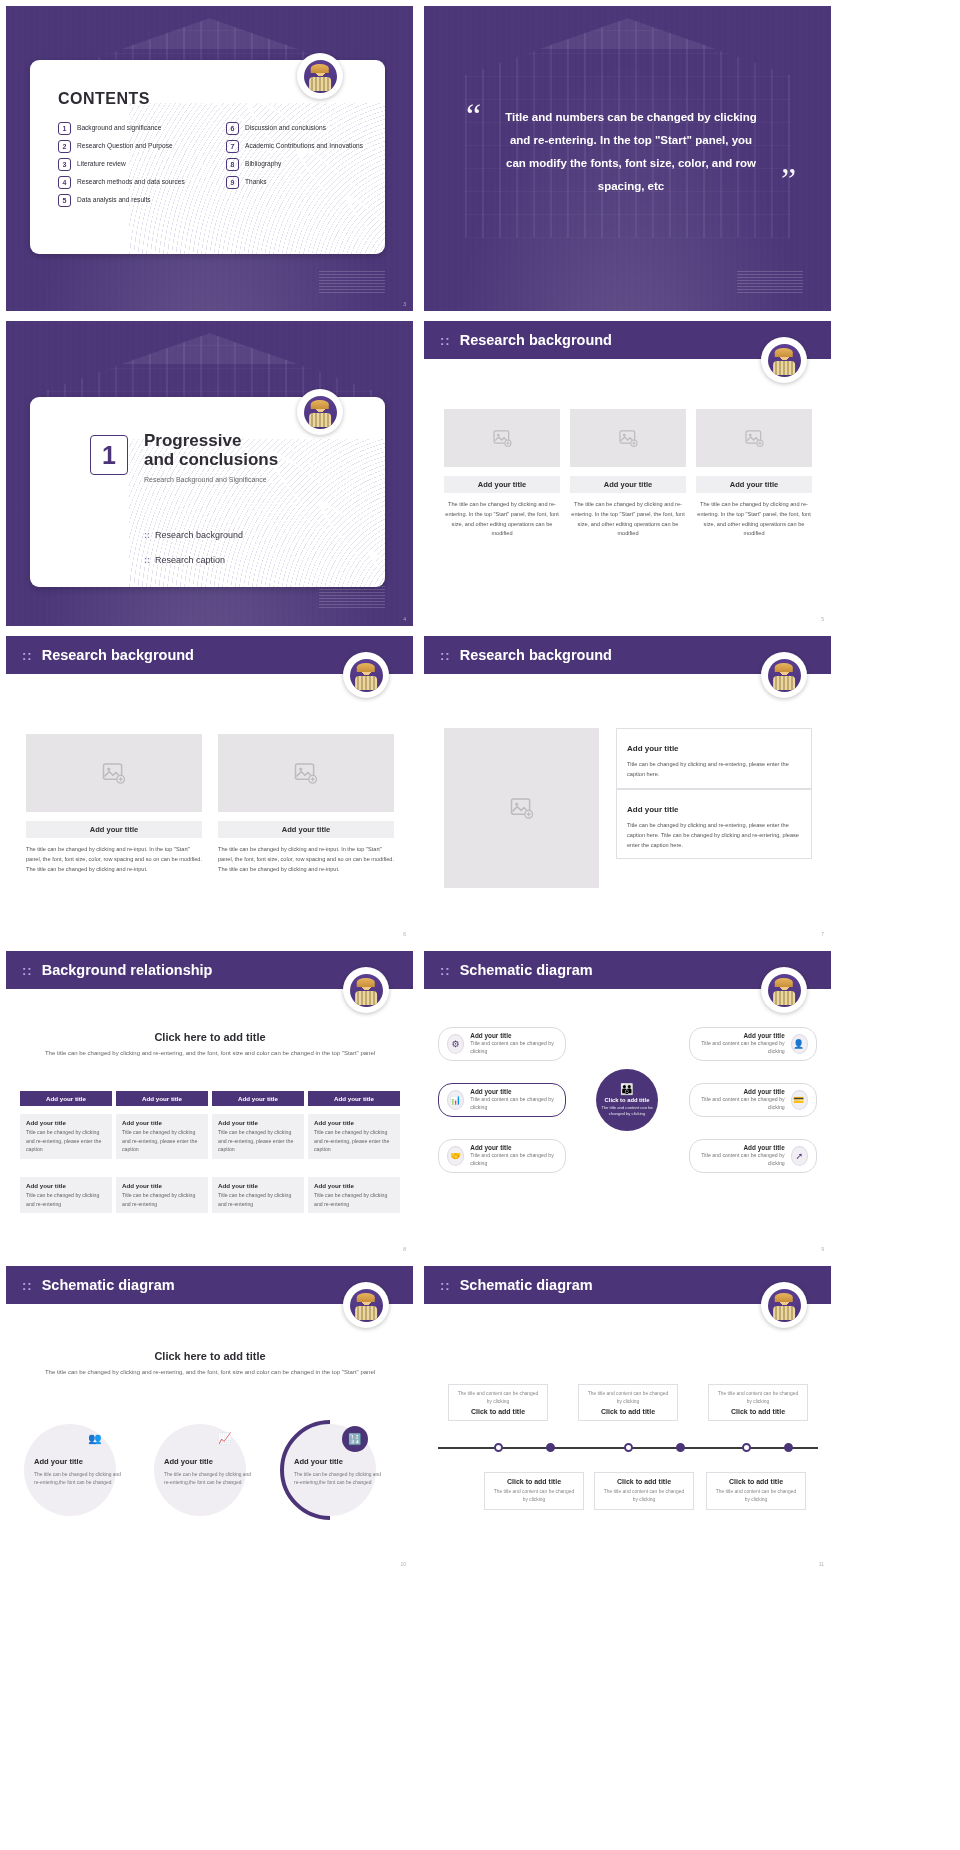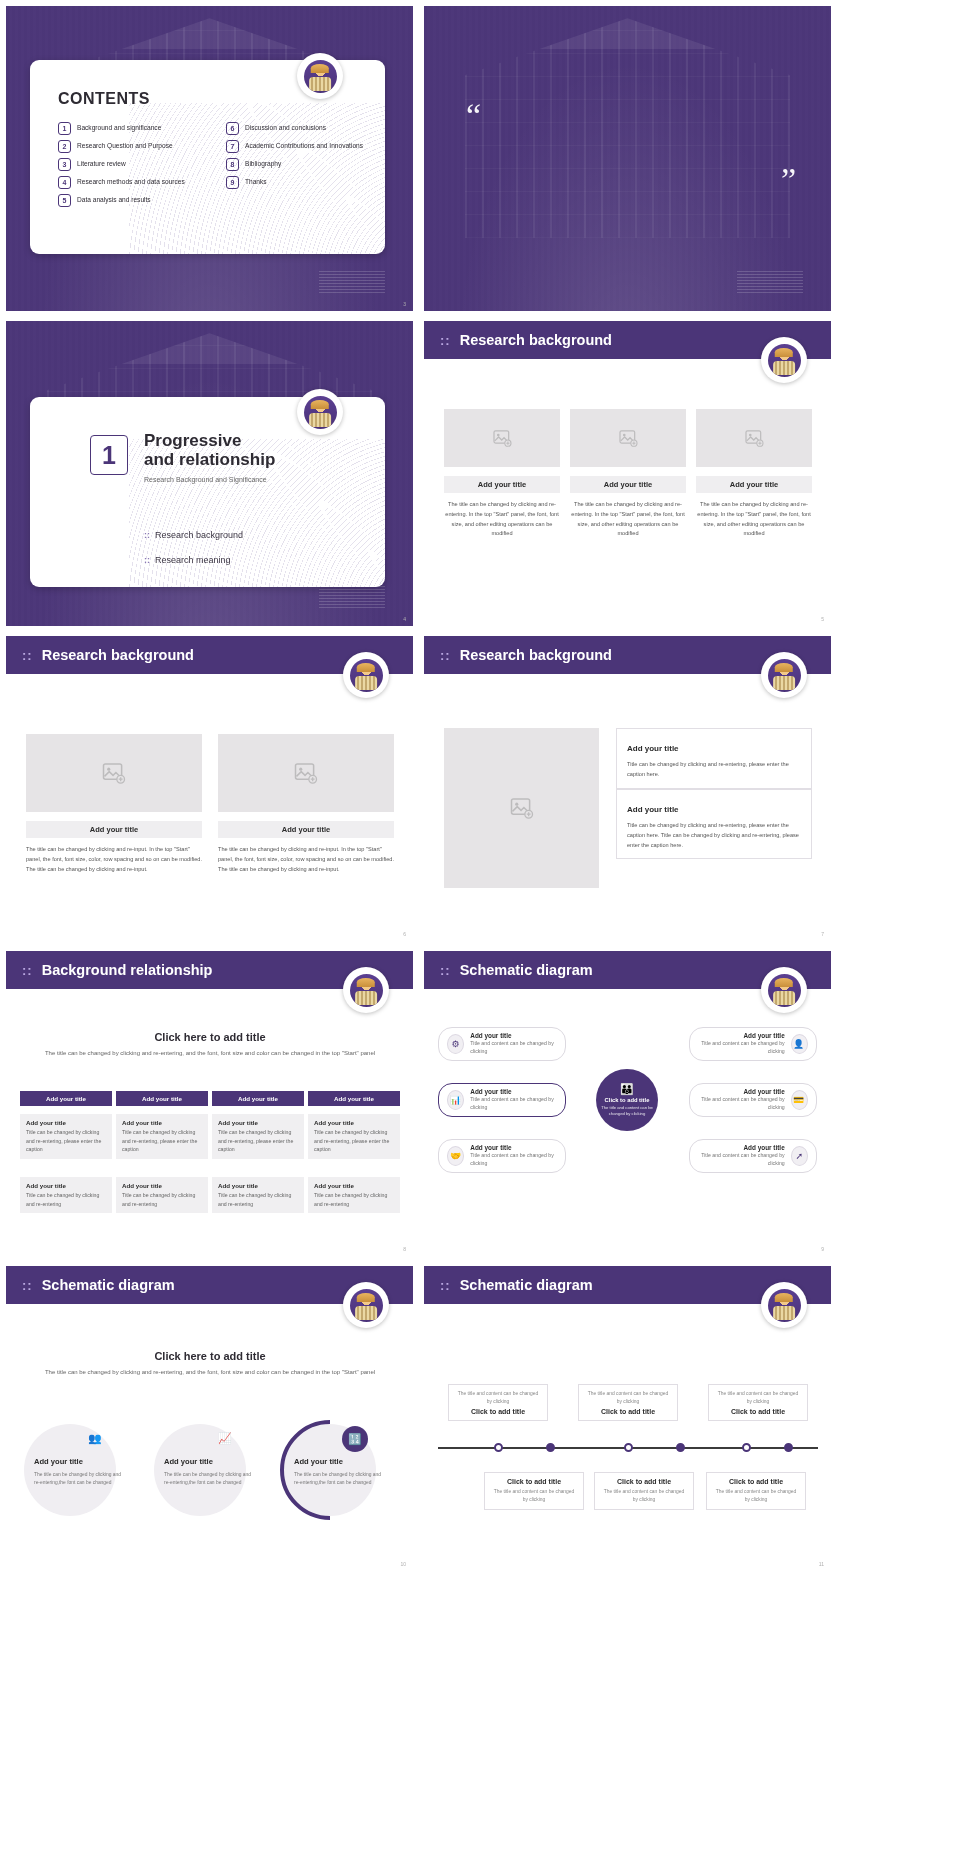--- a/index.html
+++ b/index.html
@@ -208,39 +208,40 @@
         <div class="inner"></div>
       </div>
     <div class="pnum">3</div>
   </div>
 
   <div class="slide">
     <div class="photo-bg">
         <div class="bench"></div>
       </div>
     <div style="position:absolute;left:42px;top:98px;" class="qmark">“</div>
+    <div style="position:absolute;left:78px;top:100px;width:258px;" class="quote-txt">Title and numbers can be changed by clicking and re-entering. In the top "Start" panel, you can modify the fonts, font size, color, and row spacing, etc</div>
     <div style="position:absolute;right:35px;top:162px;" class="qmark">”</div>
     <div class="pnum"></div>
   </div>
 
   <div class="slide">
     <div class="photo-bg">
         <div class="bench"></div>
       </div>
     <div class="card" style="left:24px;top:76px;width:355px;height:190px;">
       <div class="wave"></div>
       <div style="position:absolute;left:60px;top:38px;" class="sec-num">1</div>
       <div style="position:absolute;left:114px;top:34px;">
         <div class="sec-h">Progressive</div>
-        <div class="sec-h">and relationship</div>
+        <div class="sec-h">and conclusions</div>
         <div class="sec-sub">Research Background and Significance</div>
       </div>
       <div style="position:absolute;left:114px;top:118px;">
         <div class="sec-li"><b>::</b>&nbsp; <span>Research background</span></div>
-        <div class="sec-li"><b>::</b>&nbsp; <span>Research meaning</span></div>
+        <div class="sec-li"><b>::</b>&nbsp; <span>Research caption</span></div>
       </div>
     </div>
     <div class="seal" style="left:291px;top:68px;">
         <div class="inner"></div>
       </div>
     <div class="pnum">4</div>
   </div>
 
   <div class="slide">
     <div class="hdr">

